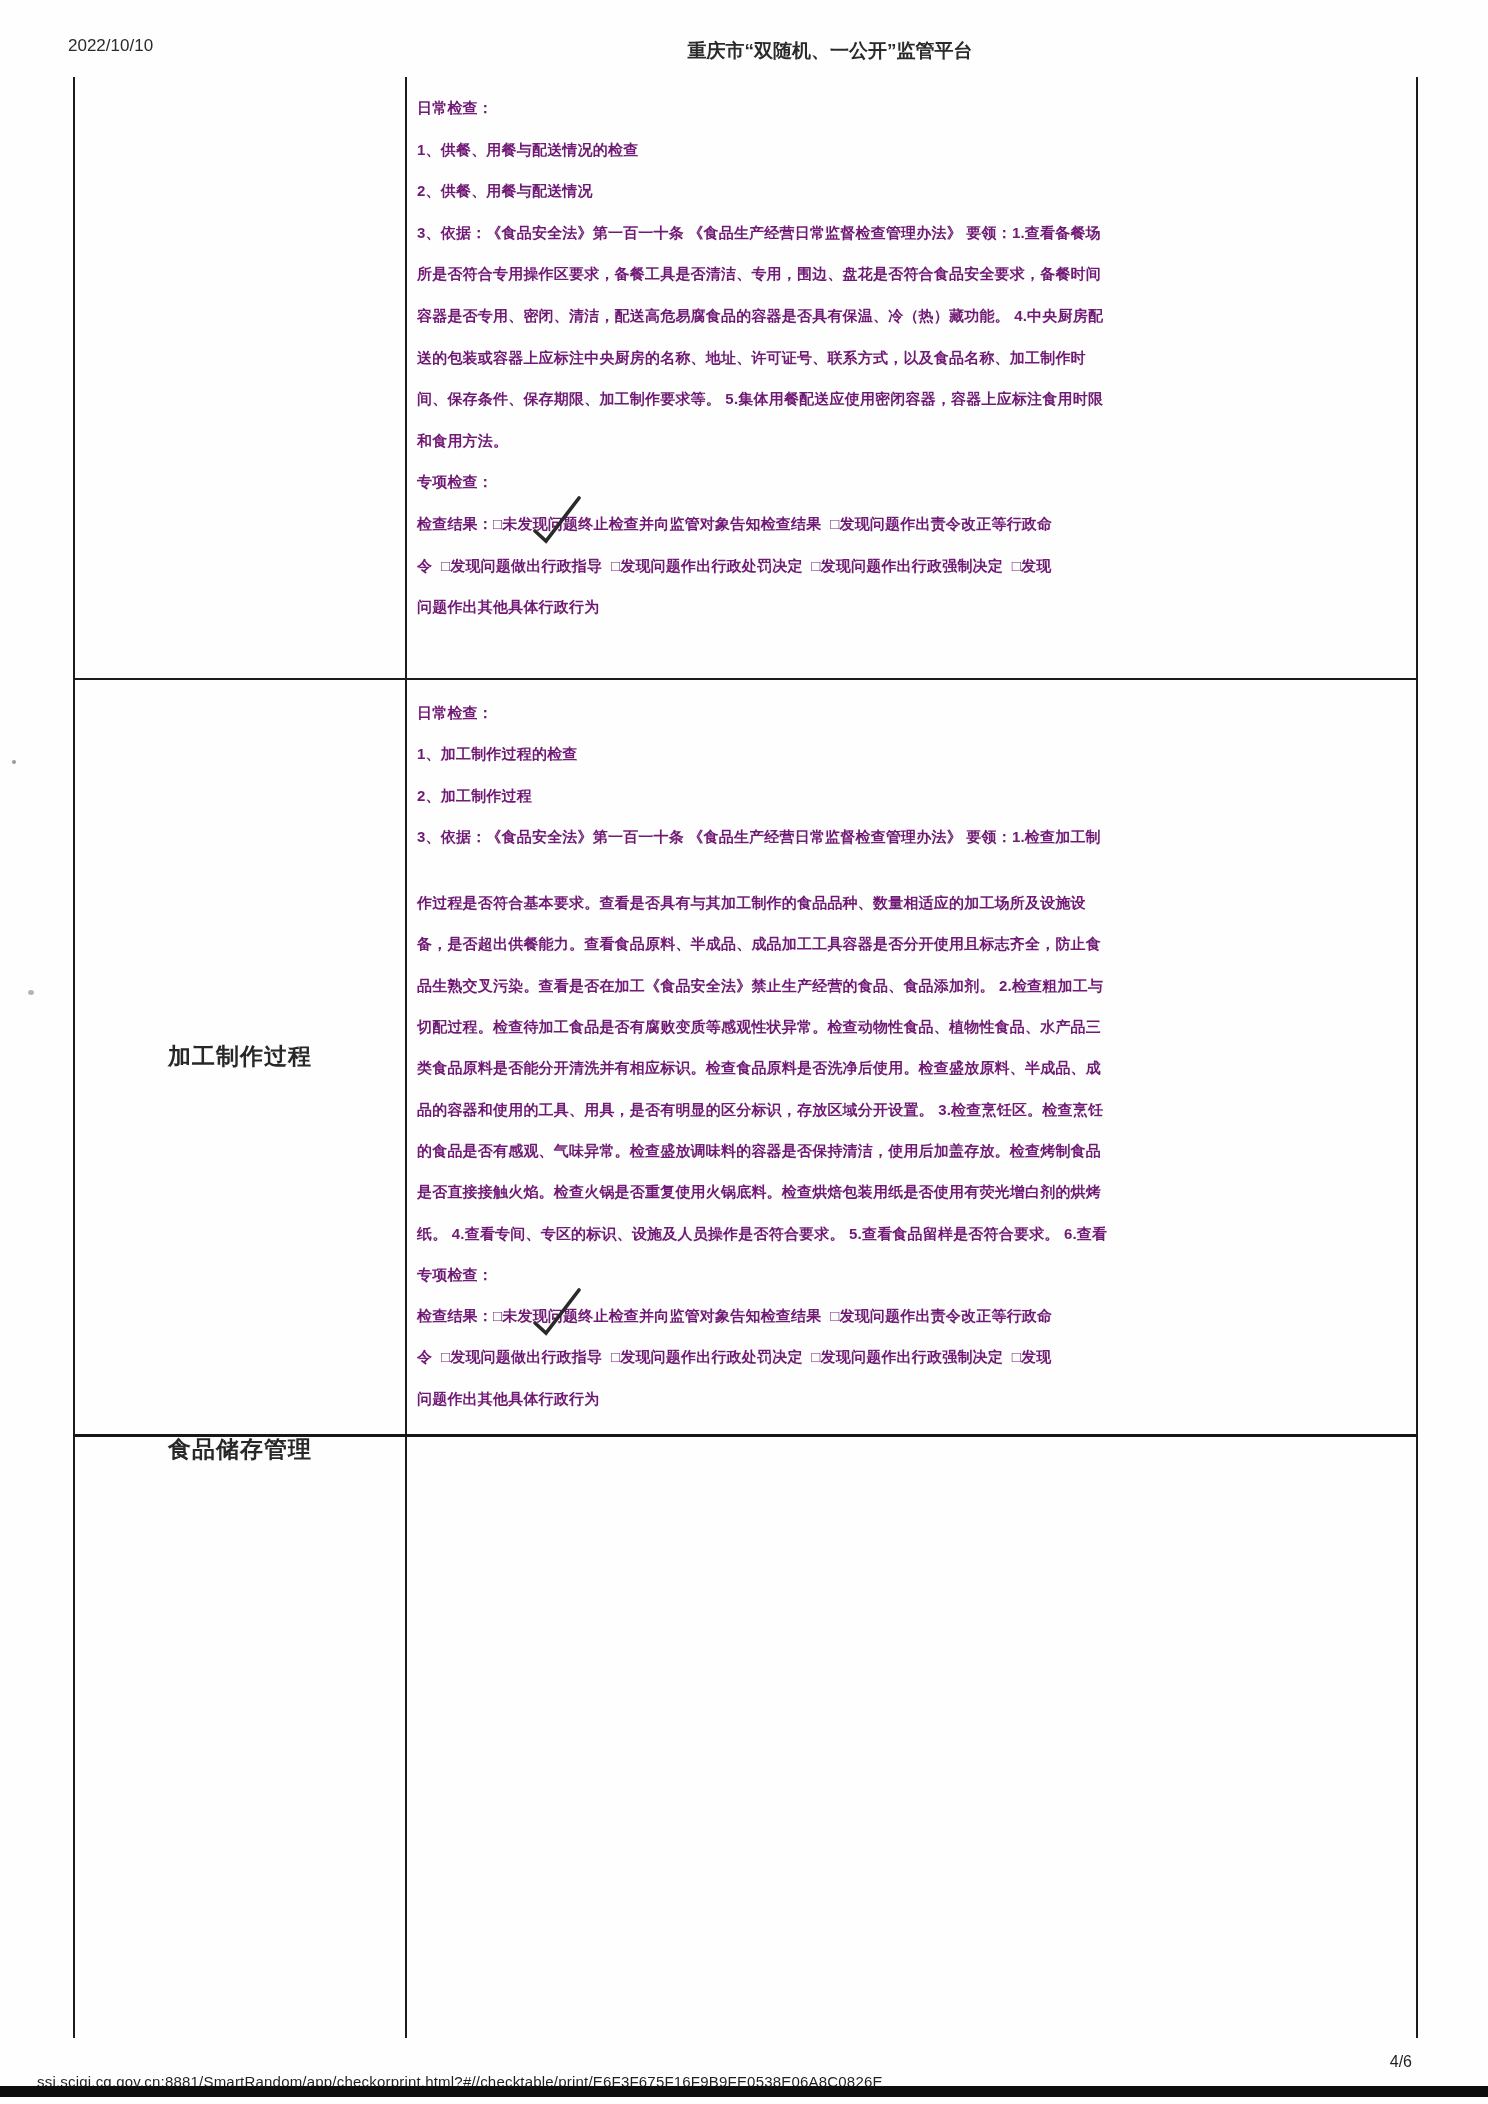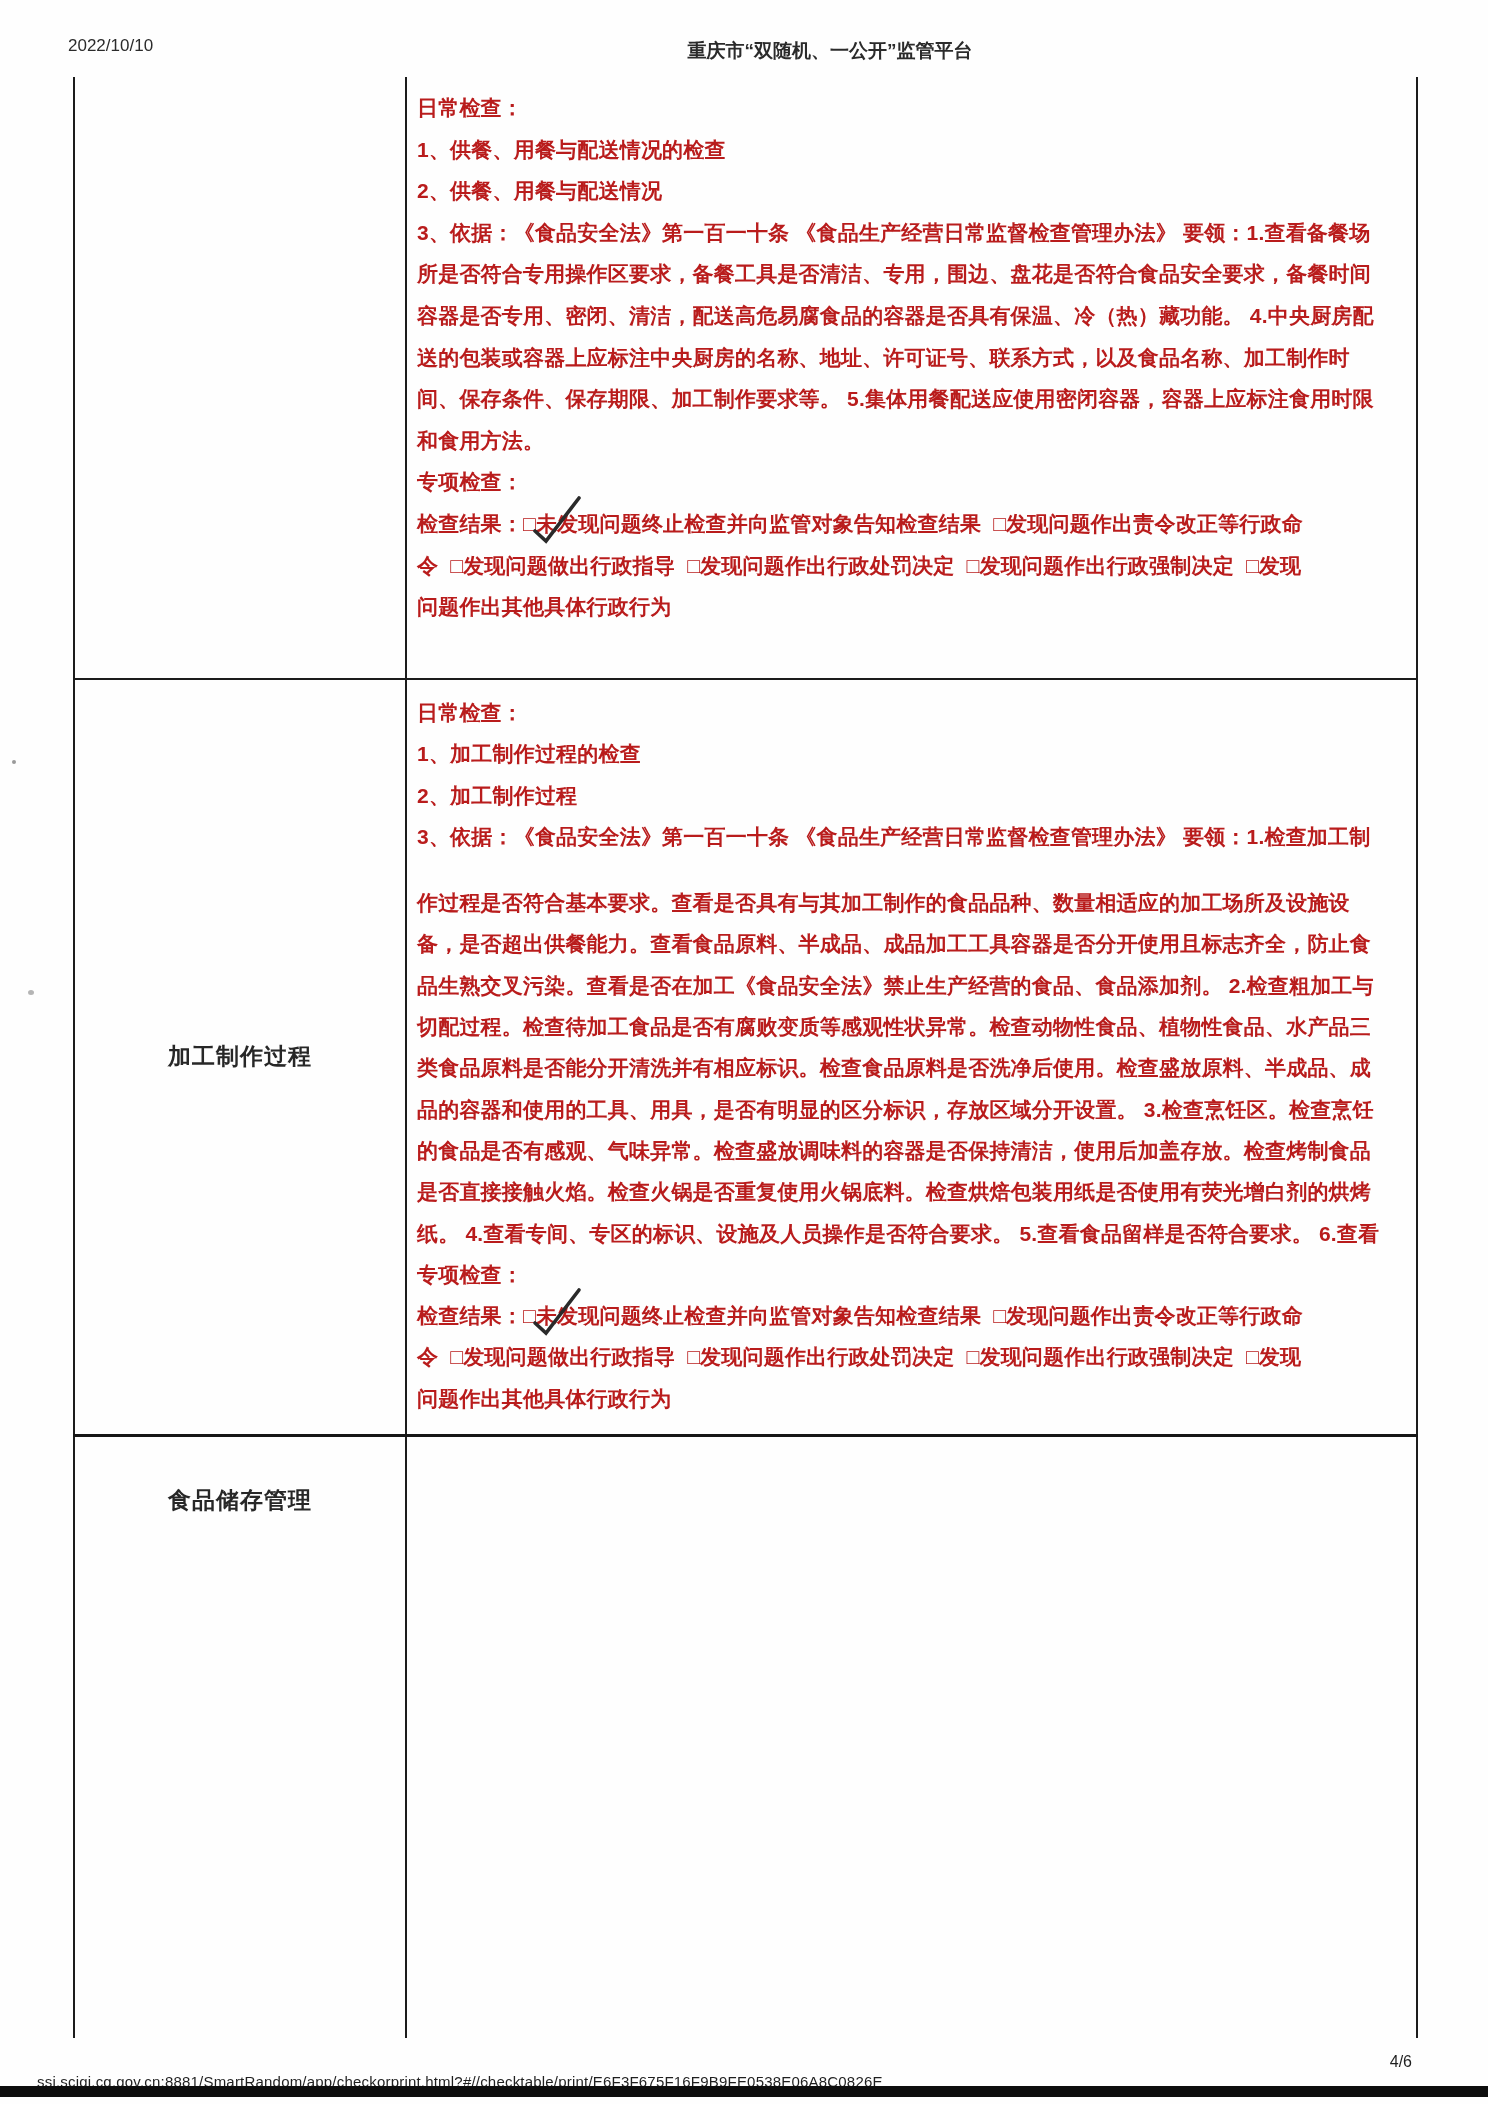--- a/index.html
+++ b/index.html
@@ -22,22 +22,22 @@
   .vl-right{ left:1416px; }
   .hline { position:absolute; left:73px; width:1345px; height:2px; background:#1c1c1c; }
   .hl-1 { top:678px; }
   .hl-2 { top:1434px; height:3px; background:#161616; }
   .cell-label {
     position:absolute; left:75px; width:330px; display:flex; justify-content:center;
     font-size:23px; font-weight:bold; color:#272727; letter-spacing:1px;
   }
   .cell-content { position:absolute; left:407px; width:1009px; padding-left:10px; }
   .line {
-    position:relative; white-space:pre; font-size:21px; font-weight:bold;
-    color:#b91c1c; letter-spacing:0.2px;
+    position:relative; white-space:pre; font-size:15px; font-weight:bold;
+    color:#701a75; letter-spacing:0.2px;
   }
   .check-mark { position:absolute; left:112px; top:-8px; pointer-events:none; }
   .footer-url {
     position:absolute; left:37px; top:2053px; font-size:15px; color:#1f1f1f;
     letter-spacing:0.2px;
     margin-top:20px;
   }
   .footer-page {
     position:absolute; right:76px; top:2053px; font-size:16px; color:#1f1f1f;
   }
@@ -96,21 +96,21 @@
           <div class="line" style="height: 41.3px; line-height: 41.3px;">的食品是否有感观、气味异常。检查盛放调味料的容器是否保持清洁，使用后加盖存放。检查烤制食品</div>
           <div class="line" style="height: 41.3px; line-height: 41.3px;">是否直接接触火焰。检查火锅是否重复使用火锅底料。检查烘焙包装用纸是否使用有荧光增白剂的烘烤</div>
           <div class="line" style="height: 41.3px; line-height: 41.3px;">纸。 4.查看专间、专区的标识、设施及人员操作是否符合要求。 5.查看食品留样是否符合要求。 6.查看</div>
           <div class="line" style="height: 41.3px; line-height: 41.3px;">专项检查：</div>
           <div class="line" style="height: 41.3px; line-height: 41.3px;">检查结果：□未发现问题终止检查并向监管对象告知检查结果  □发现问题作出责令改正等行政命<svg class="check-mark" width="58" height="54" viewBox="0 0 58 54">
               <path d="M6 36 L17 46 L50 3" stroke="#2a2a2a" stroke-width="3.6" fill="none" stroke-linecap="round"></path>
             </svg></div>
           <div class="line" style="height: 41.3px; line-height: 41.3px;">令  □发现问题做出行政指导  □发现问题作出行政处罚决定  □发现问题作出行政强制决定  □发现</div>
           <div class="line" style="height: 41.3px; line-height: 41.3px;">问题作出其他具体行政行为</div>
         </div>
-        <div class="cell-label" style="top: 1471px; height: 603px; align-items: flex-start; padding-top: 14px;">食品储存管理</div>
+        <div class="cell-label" style="top: 1420px; height: 603px; align-items: flex-start; padding-top: 14px;">食品储存管理</div>
         <div class="cell-content" style="top: 1435px; padding-top: 14px;"></div>
       </div>
   </div>
 
   <span class="footer-url">ssj.scjgj.cq.gov.cn:8881/SmartRandom/app/checkorprint.html?#//checktable/print/E6F3F675F16F9B9FE0538E06A8C0826E</span>
   <span class="footer-page">4/6</span>
 
   <div class="scan-bar"></div>
   <div class="speck speck-1"></div>
   <div class="speck speck-2"></div>

